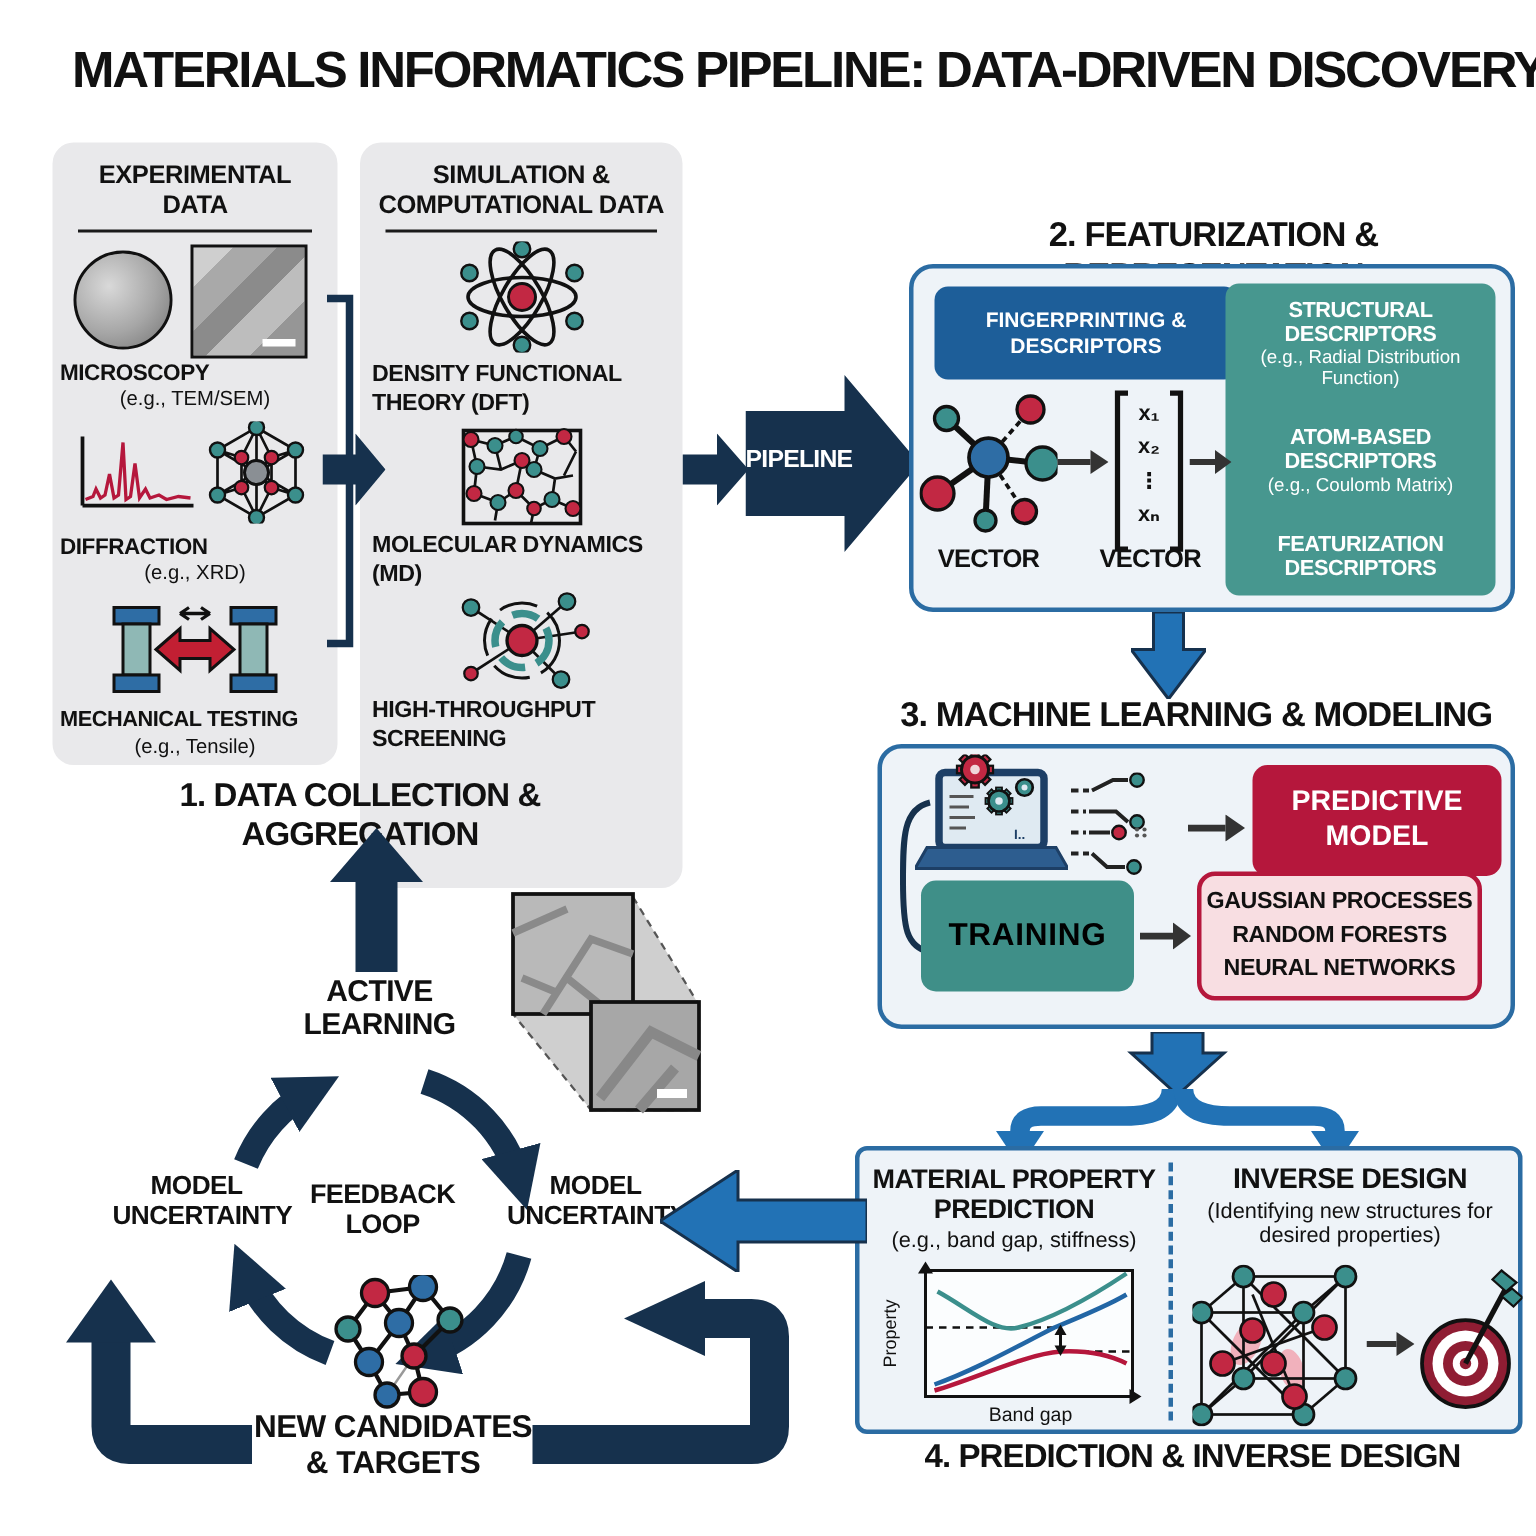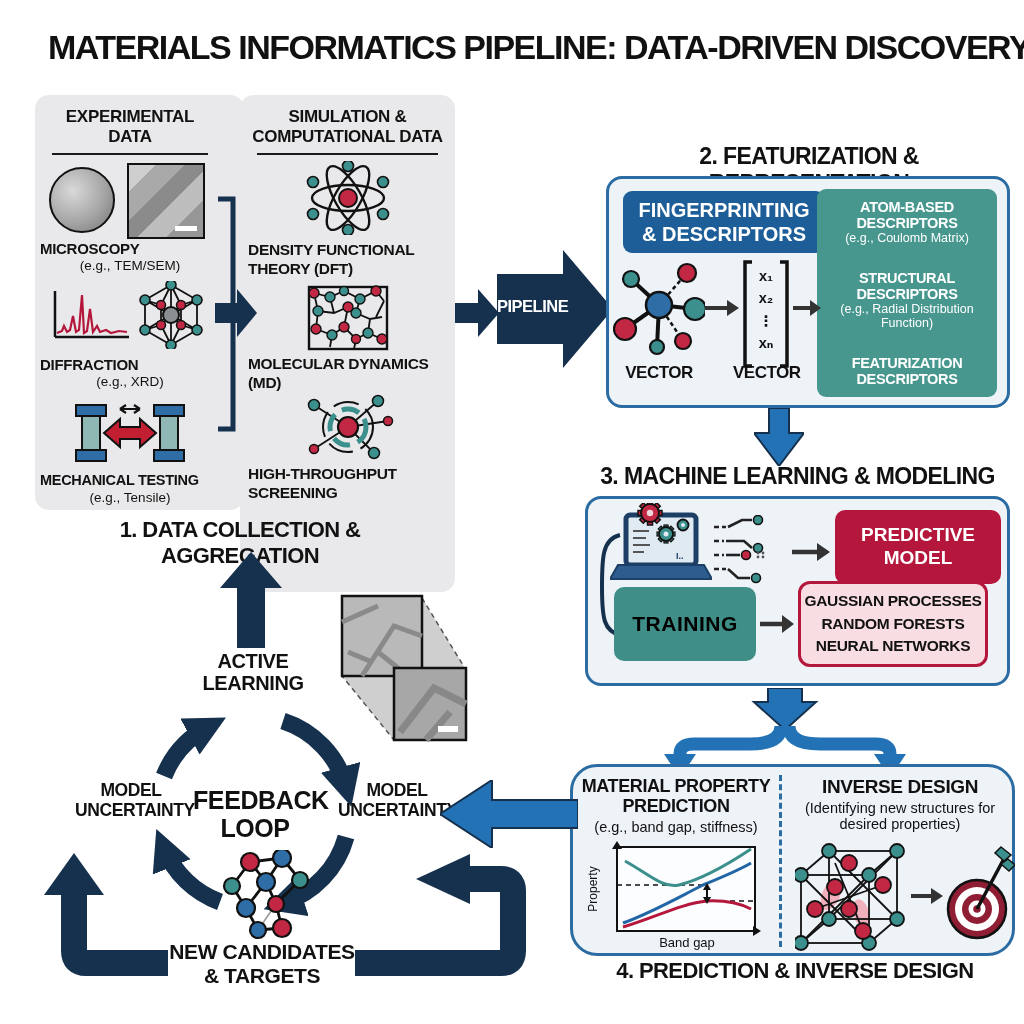--- a/index.html
+++ b/index.html
@@ -9,21 +9,21 @@
   .hv{font-weight:bold;letter-spacing:-0.5px;}
   .ctr{text-align:center;}
   .title{font-size:34px;font-weight:bold;letter-spacing:-1.5px;white-space:nowrap;}
   .gpanel{background:#e9e9eb;border-radius:14px;}
   .ghead{font-weight:bold;font-size:17px;line-height:1.15;letter-spacing:-0.3px;text-align:center;}
   .grule{border-bottom:2.5px solid #1a1a1a;}
   .ilabel{font-weight:bold;font-size:15px;line-height:1.1;text-align:left;letter-spacing:-0.3px;}
   .isub{font-size:13.5px;text-align:center;line-height:1.1;}
   .stepcap{font-weight:bold;font-size:22px;letter-spacing:-0.6px;text-align:center;}
   .bpanel{background:#eef3f8;border:3px solid #2b6ca3;border-radius:16px;box-sizing:border-box;}
-  .bluebox{background:#1d5e99;border-radius:9px;color:#fff;font-weight:bold;font-size:20px;
+  .bluebox{background:#1d5e99;border-radius:9px;color:#fff;font-weight:bold;font-size:14px;
            line-height:1.2;text-align:center;display:flex;align-items:center;justify-content:center;}
   .tealbox{background:#47978f;border-radius:9px;color:#fff;text-align:center;box-sizing:border-box;
            display:flex;flex-direction:column;justify-content:space-between;padding:10px 8px;}
   .tb-b{font-weight:bold;font-size:14.5px;line-height:1.12;letter-spacing:-0.3px;}
   .tb-s{font-size:12.5px;line-height:1.12;}
   .redbox{background:#b5173c;border-radius:10px;color:#fff;font-weight:bold;font-size:19px;line-height:1.2;
           text-align:center;display:flex;align-items:center;justify-content:center;}
   .trainbox{background:#3f8f88;border-radius:10px;color:#000000;font-weight:bold;font-size:21px;
             display:flex;align-items:center;justify-content:center;letter-spacing:0.5px;}
   .pinkbox{background:#f8dee2;border:3px solid #b5173c;border-radius:12px;box-sizing:border-box;
@@ -40,21 +40,21 @@
   .scalebar{position:absolute;background:#fff;}
   .dsettxt{color:#fff;font-weight:bold;font-size:16.5px;text-align:center;letter-spacing:-0.5px;}
 </style>
 </head>
 <body>
 
 <div id="stage">
 
   <div class="abs title" style="left:33px;top:28px;width:970px;margin-left:15px;">MATERIALS INFORMATICS PIPELINE: DATA-DRIVEN DISCOVERY</div>
 
-  <div class="abs gpanel" style="left:35px;top:95px;width:190px;height:415px;padding-left:19px;">
+  <div class="abs gpanel" style="left:35px;top:95px;width:190px;height:415px;">
     <div class="abs ghead" style="left:8px;top:12px;width:174px;">EXPERIMENTAL DATA</div>
     <div class="abs grule" style="left:17px;top:58px;width:156px;"></div>
 
     <div class="abs micro-circle" style="left:14px;top:72px;width:62px;height:62px;"></div>
     <div class="abs micro-square" style="left:92px;top:68px;width:74px;height:72px;">
       <div class="scalebar" style="right:6px;bottom:6px;width:22px;height:5px;"></div>
     </div>
     <div class="abs ilabel" style="left:5px;top:146px;width:180px;">MICROSCOPY</div>
     <div class="abs isub" style="left:5px;top:164px;width:180px;">(e.g., TEM/SEM)</div>
 
@@ -190,26 +190,26 @@
     <polygon points="0,24 66,24 66,0 116,59 66,118 66,94 0,94" fill="#16314d"></polygon>
   </svg>
   <div class="abs dsettxt" style="left:497px;top:297px;width:68px;">PIPELINE</div>
 
   <div class="abs stepcap" style="left:606px;top:143px;width:406px;font-size:23px;">2. FEATURIZATION &amp; REPRESENTATION</div>
   <div class="abs bpanel" style="left:606px;top:176px;width:404px;height:232px;">
     <div class="abs bluebox" style="left:14px;top:12px;width:190px;height:62px;padding:0 6px;">FINGERPRINTING &amp; DESCRIPTORS</div>
 
     <div class="abs tealbox" style="right:10px;top:10px;width:180px;height:208px;">
       <div>
+        <div class="tb-b">STRUCTURAL DESCRIPTORS</div>
+        <div class="tb-s">(e.g., Radial Distribution Function)</div>
+      </div>
+      <div>
         <div class="tb-b">ATOM-BASED DESCRIPTORS</div>
         <div class="tb-s">(e.g., Coulomb Matrix)</div>
-      </div>
-      <div>
-        <div class="tb-b">STRUCTURAL DESCRIPTORS</div>
-        <div class="tb-s">(e.g., Radial Distribution Function)</div>
       </div>
       <div class="tb-b">FEATURIZATION DESCRIPTORS</div>
     </div>
 
     <svg class="abs" style="left:4px;top:78px;" width="92" height="100" viewBox="0 0 92 100">
       <g stroke="#111" stroke-width="4">
         <line x1="46" y1="48" x2="18" y2="22"></line>
           <line x1="46" y1="48" x2="82" y2="52"></line>
         <line x1="46" y1="48" x2="44" y2="90"></line>
           <line x1="46" y1="48" x2="12" y2="72"></line>
@@ -337,21 +337,21 @@
   </div>
 
   <svg class="abs" style="left:610px;top:688px;" width="320px" height="92" viewBox="0 0 320 92">
     <polygon points="158,0 192,0 192,14 206,14 175,42 144,14 158,14" fill="#2272b5" stroke="#16314d" stroke-width="2"></polygon>
     <path d="M171,38 Q171,56 140,56 H84 Q70,56 70,66 V68" fill="none" stroke="#2272b5" stroke-width="13"></path>
     <polygon points="54,66 86,66 70,90" fill="#2272b5"></polygon>
     <path d="M179,38 Q179,56 210,56 H266 Q280,56 280,66 V68" fill="none" stroke="#2272b5" stroke-width="13"></path>
     <polygon points="264,66 296,66 280,90" fill="#2272b5"></polygon>
   </svg>
 
-  <div class="abs bpanel" style="left:570px;top:764px;width:445px;height:192px;border-radius:27px;">
+  <div class="abs bpanel" style="left:570px;top:764px;width:445px;height:192px;border-radius:8px;">
     <div class="abs" style="left:206px;top:8px;height:172px;border-left:3px dashed #2b6ca3;"></div>
 
     <div class="abs panel4txt" style="left:4px;top:9px;width:198px;">MATERIAL PROPERTY PREDICTION</div>
     <div class="abs panel4sub" style="left:2px;top:53px;width:202px;">(e.g., band gap, stiffness)</div>
 
     <svg class="abs" style="left:14px;top:72px;" width="182" height="112" viewBox="0 0 182 112">
       <rect x="30" y="8" width="138" height="84" fill="#fbfdfe" stroke="#111" stroke-width="2"></rect>
       <polygon points="25,10 30,2 35,10" fill="#111"></polygon>
       <polygon points="166,87 174,92 166,97" fill="#111"></polygon>
       <path d="M30,46 H116" stroke="#111" stroke-width="1.6" stroke-dasharray="5,4"></path>
@@ -445,21 +445,21 @@
     </defs>
     <g fill="none" stroke="#16314d" stroke-width="17">
       <path d="M31,86 A96,96 0 0 1 75,37" marker-end="url(#ah)"></path>
       <path d="M150,31 A96,96 0 0 1 213,97" marker-end="url(#ah)"></path>
       <path d="M213,147 A96,96 0 0 1 150,213" marker-end="url(#ah)"></path>
       <path d="M87,212 A96,96 0 0 1 31,158" marker-end="url(#ah)"></path>
     </g>
   </svg>
 
   <div class="abs loopword" style="left:75px;top:781px;width:112px;font-size:17.5px;">MODEL UNCERTAINTY</div>
-  <div class="abs loopword" style="left:193px;top:786px;width:124px;font-size:25px;">FEEDBACK LOOP</div>
+  <div class="abs loopword" style="left:193px;top:786px;width:124px;font-size:18px;">FEEDBACK LOOP</div>
   <div class="abs loopword" style="left:338px;top:781px;width:118px;font-size:17.5px;">MODEL UNCERTAINTY</div>
 
   <svg class="abs" style="left:222px;top:850px;" width="92" height="90" viewBox="0 0 92 90">
     <g stroke="#111" stroke-width="2.8" fill="none">
       <path d="M28,12 L60,8 M28,12 L10,36 M28,12 L44,32 M60,8 L44,32 M60,8 L78,30 M10,36 L24,58 M44,32 L24,58 M44,32 L54,54 M78,30 L54,54 M24,58 L36,80 M54,54 L60,78 M36,80 L60,78"></path>
     </g>
     <line x1="54" y1="54" x2="36" y2="80" stroke="#999" stroke-width="1.6"></line>
     <g stroke="#111" stroke-width="2.2">
       <circle cx="28" cy="12" r="9" fill="#c22843"></circle>
       <circle cx="60" cy="8" r="9" fill="#2e6da5"></circle>

